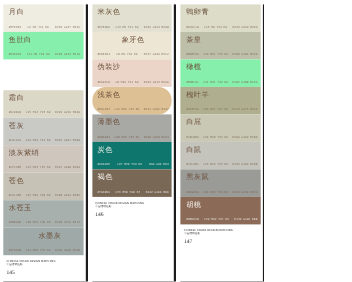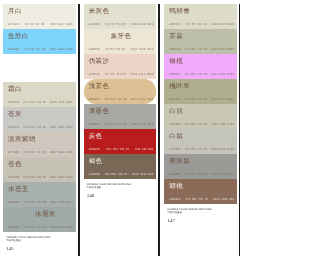--- a/index.html
+++ b/index.html
@@ -88,21 +88,21 @@
   <div class="page">
     <div class="swatches">
       <div class="swatch light" style="background-color: rgb(239, 237, 226);">
         <div class="sw-name">月白</div>
         <div class="sw-codes">
           <span>#EFEDE2</span>
           <span>C6 M4 Y11 K0</span>
           <span>R239 G237 B226</span>
         </div>
       </div>
-      <div class="swatch light" style="background-color: #7dd3fc;">
+      <div class="swatch light" style="background-color: #86efac;">
         <div class="sw-name">鱼肚白</div>
         <div class="sw-codes">
           <span>#E4E0D2</span>
           <span>C11 M9 Y18 K0</span>
           <span>R228 G224 B210</span>
         </div>
       </div>
       <div class="swatch light" style="background-color: rgb(220, 216, 200); margin-top: 28px;">
         <div class="sw-name">霜白</div>
         <div class="sw-codes">
@@ -194,21 +194,21 @@
         </div>
       </div>
       <div class="swatch light" style="background-color: rgb(168, 168, 164);">
         <div class="sw-name">薄墨色</div>
         <div class="sw-codes">
           <span>#A8A8A4</span>
           <span>C38 M30 Y33 K0</span>
           <span>R168 G168 B164</span>
         </div>
       </div>
-      <div class="swatch dark" style="background-color: #b91c1c;">
+      <div class="swatch dark" style="background-color: #0f766e;">
         <div class="sw-name">炭色</div>
         <div class="sw-codes">
           <span>#60605E</span>
           <span>C67 M59 Y59 K9</span>
           <span>R96 G96 B94</span>
         </div>
       </div>
       <div class="swatch dark" style="background-color: rgb(122, 104, 86);">
         <div class="sw-name">褐色</div>
         <div class="sw-codes">
@@ -236,21 +236,21 @@
         </div>
       </div>
       <div class="swatch light" style="background-color: rgb(189, 191, 169);">
         <div class="sw-name">茶皇</div>
         <div class="sw-codes">
           <span>#BDBFA9</span>
           <span>C29 M21 Y35 K0</span>
           <span>R189 G191 B169</span>
         </div>
       </div>
-      <div class="swatch light" style="background-color: #f0abfc;">
+      <div class="swatch light" style="background-color: #86efac;">
         <div class="sw-name">橄榄</div>
         <div class="sw-codes">
           <span>#B9BC9C</span>
           <span>C31 M21 Y42 K0</span>
           <span>R185 G188 B156</span>
         </div>
       </div>
       <div class="swatch light" style="background-color: rgb(175, 175, 144);">
         <div class="sw-name">槐叶羊</div>
         <div class="sw-codes">

